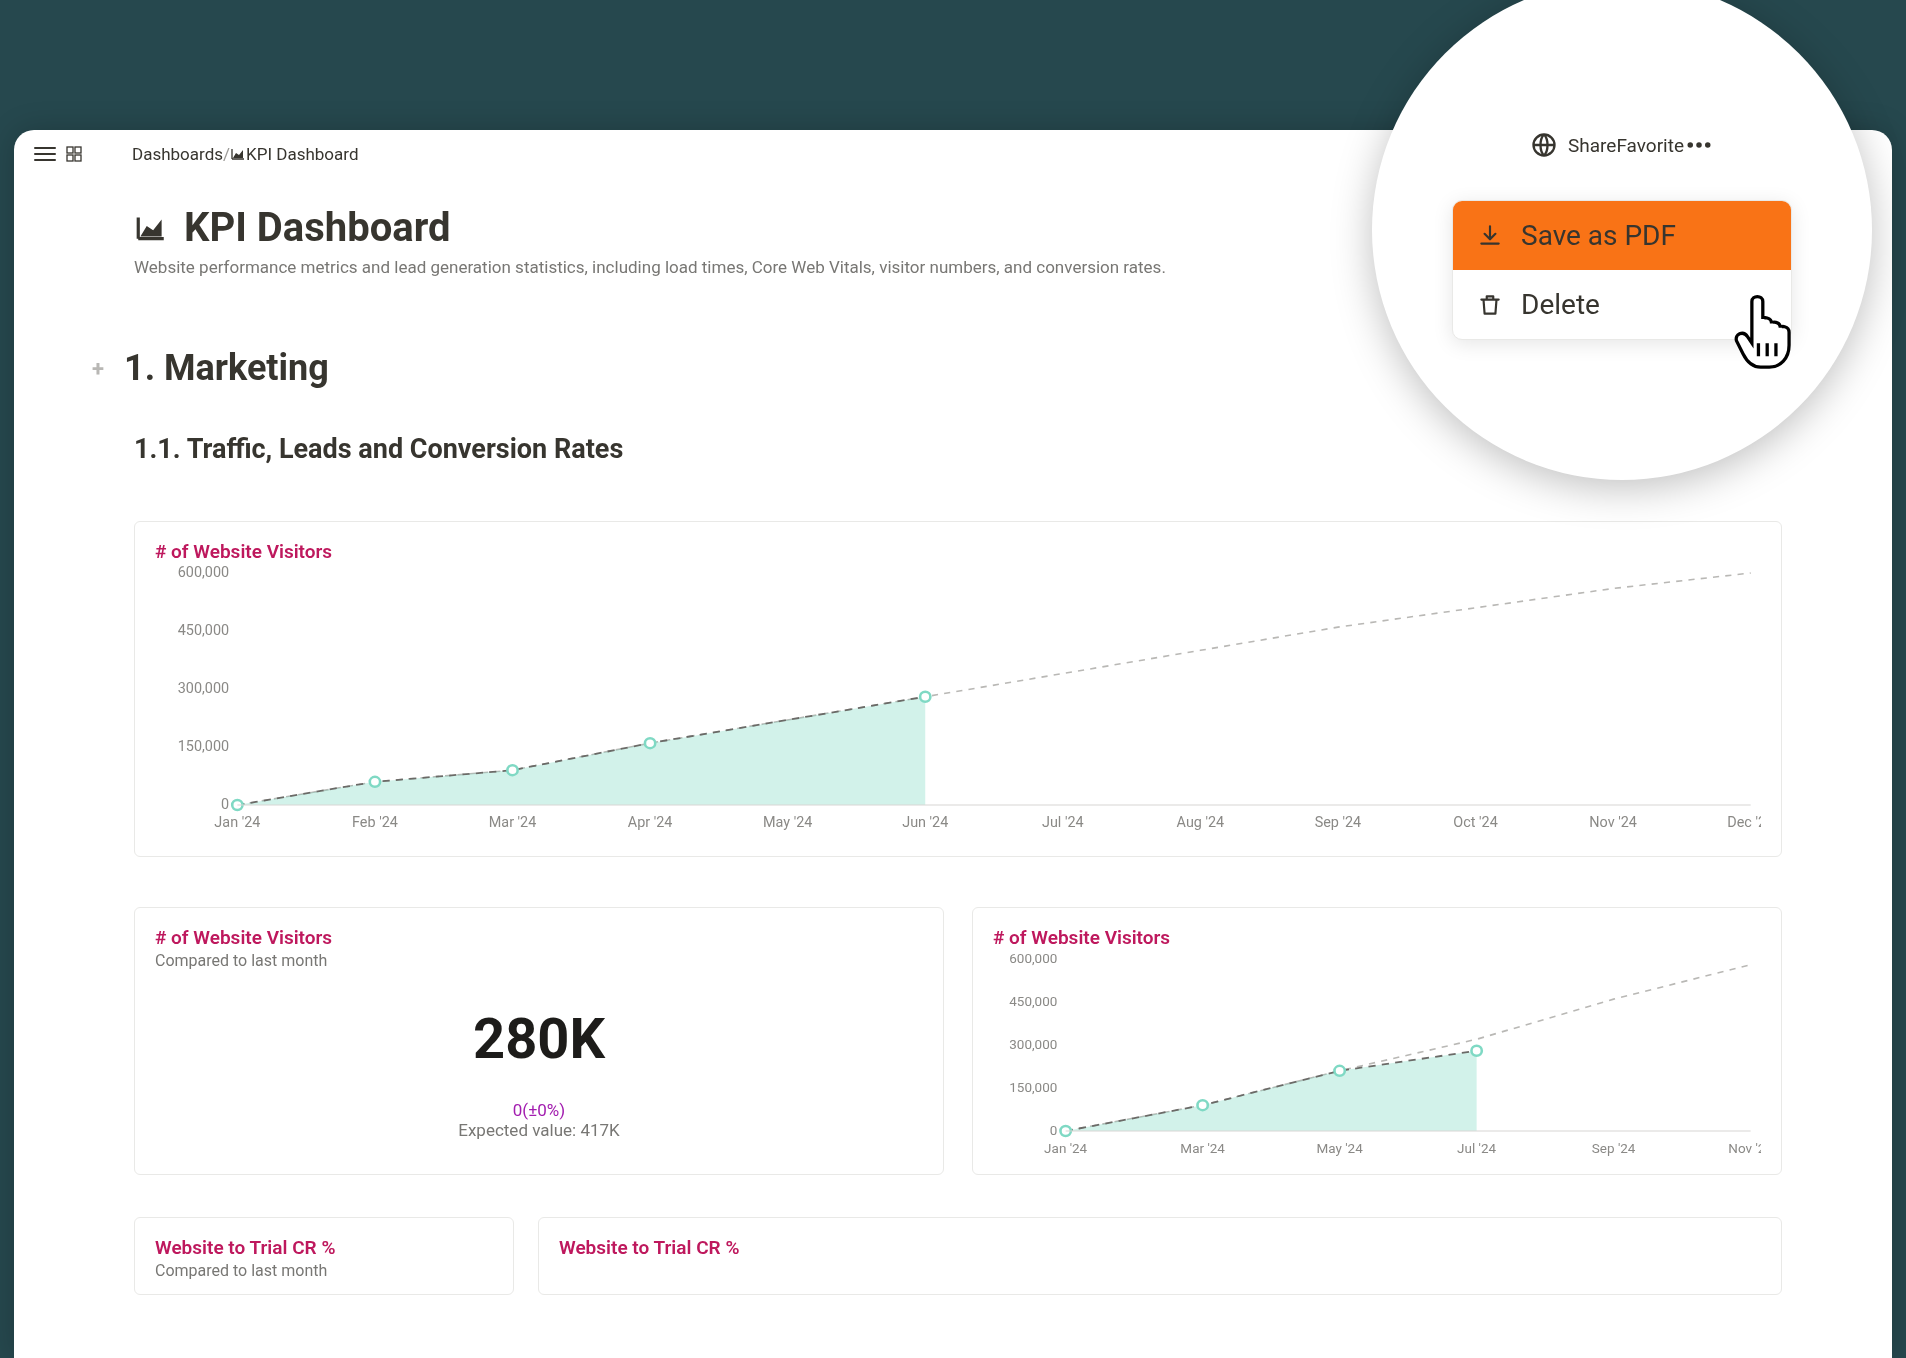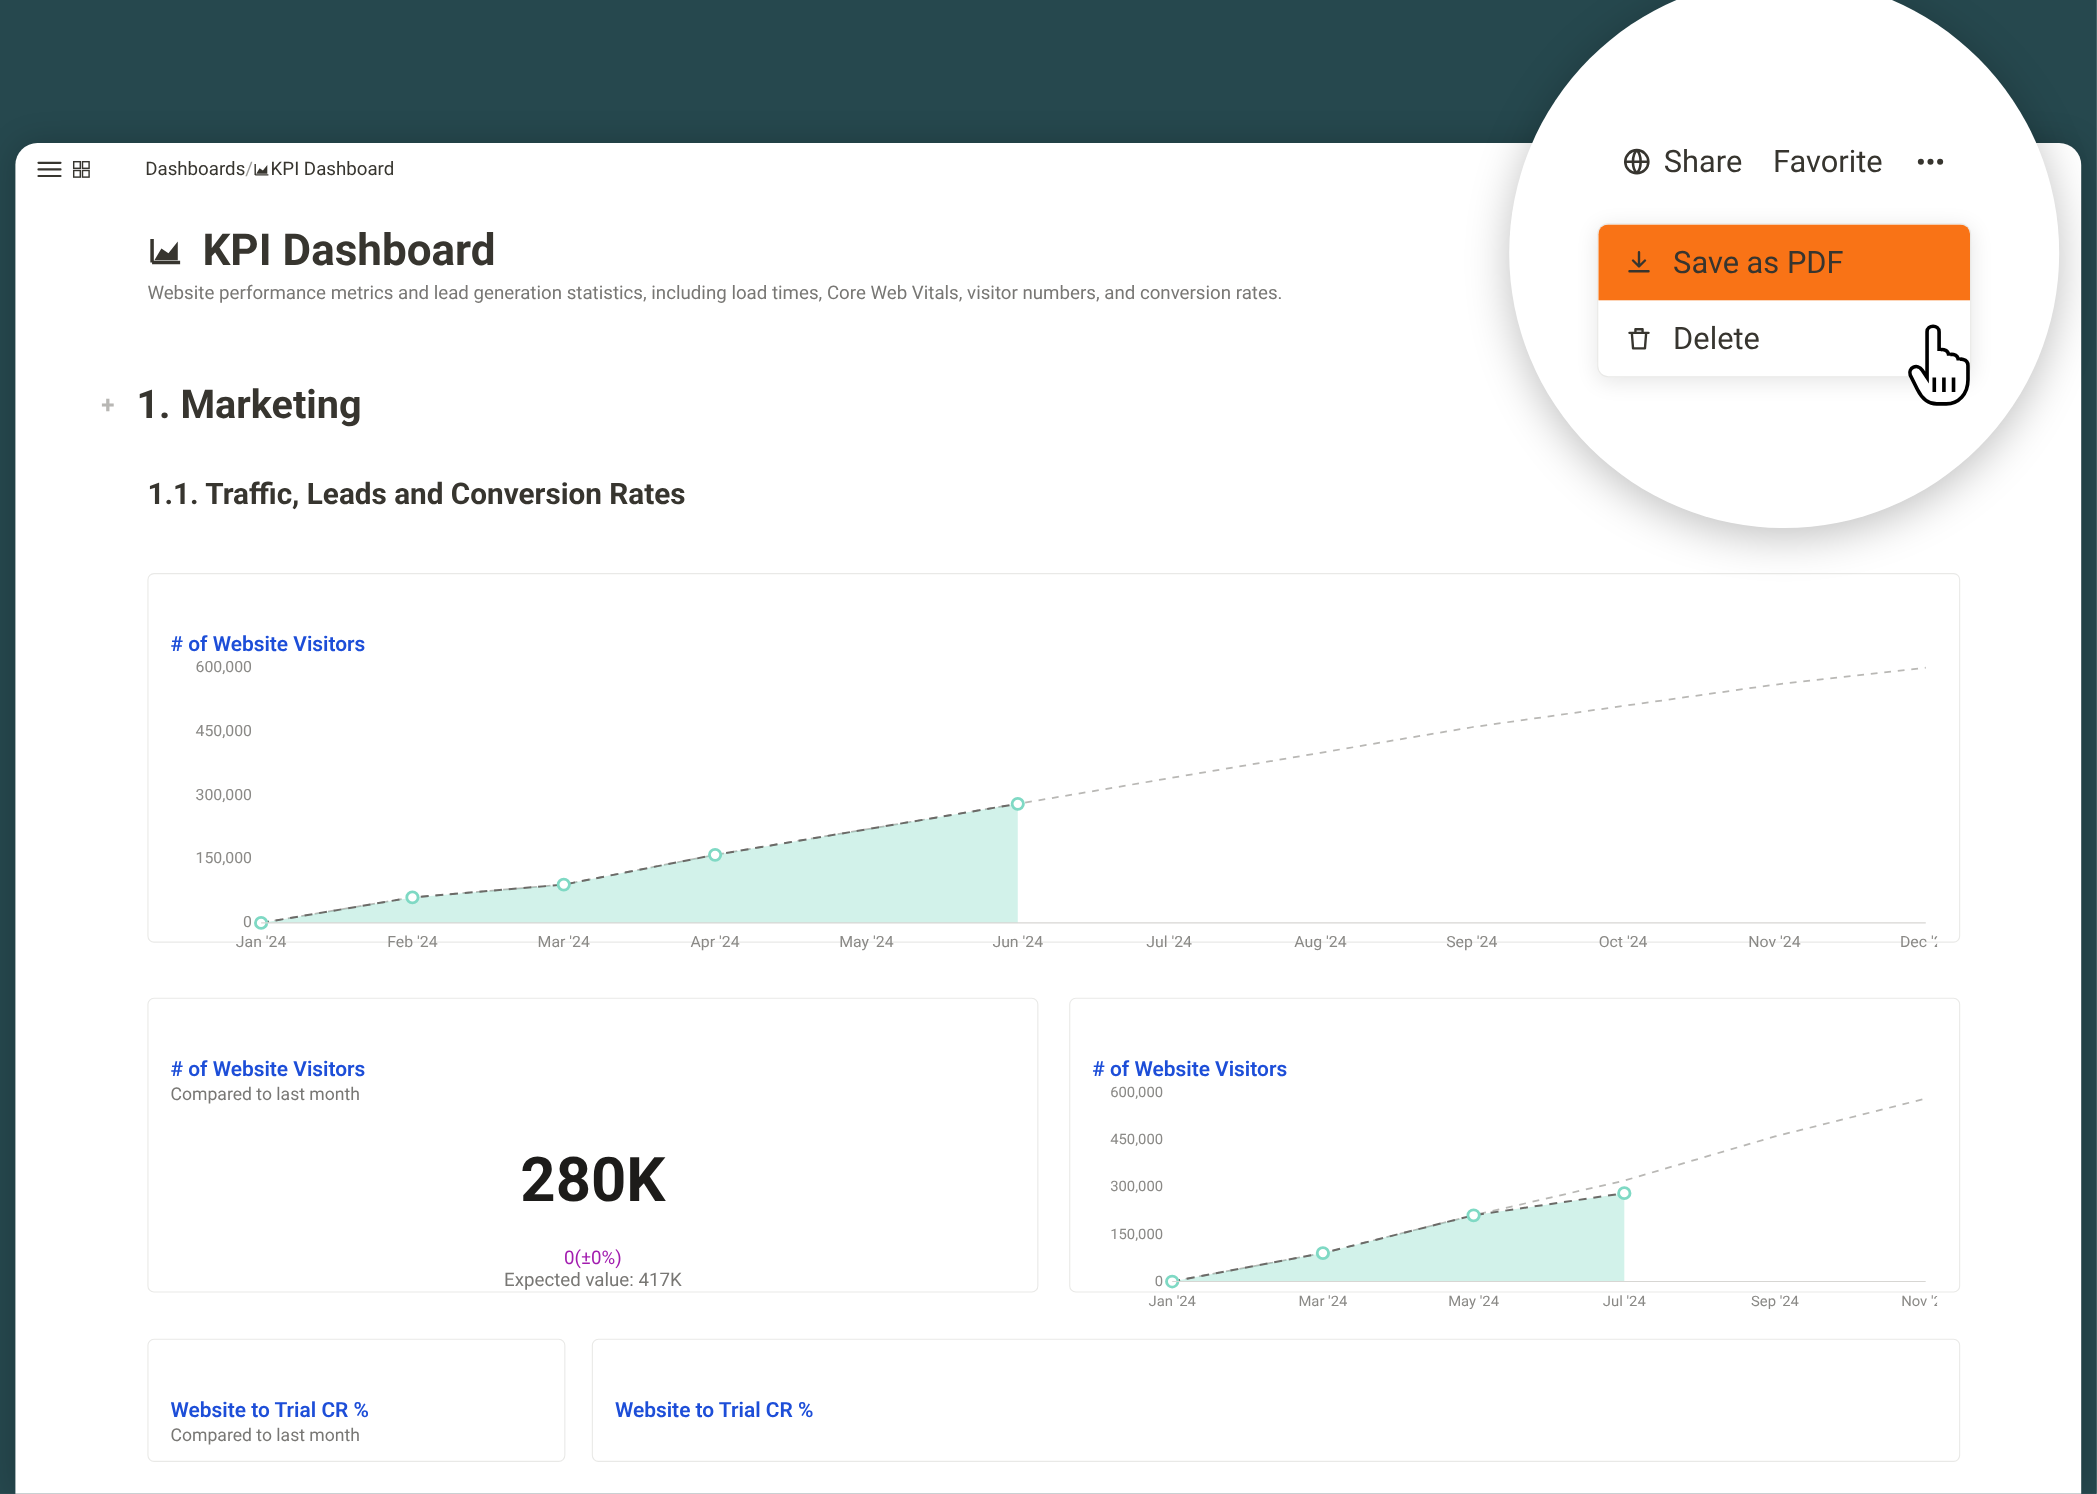--- a/index.html
+++ b/index.html
@@ -20,41 +20,41 @@
   .page-title-row { display:flex; align-items:center; gap:16px; }
   .page-title { font-size:40px; font-weight:700; color:#37352f; }
   .page-subtitle { font-size:17px; color:#787774; margin-top:6px; }
   .section-h1 { font-size:36px; font-weight:700; margin-top:70px; display:flex; align-items:center; gap:14px; }
   .add-block { color:#b8b7b4; font-size:22px; width:24px; text-align:center; margin-left:-48px; }
   .section-h2 { font-size:27px; font-weight:700; margin-top:44px; }
   .card {
     background:#fff; border:1px solid #e9e9e7; border-radius:6px; padding:18px 20px 14px 20px;
   }
   .big-chart { margin-top:56px; height:336px; position:relative; }
-  .card-title { font-size:19px; font-weight:600; color:#1d4ed8;margin-top:34px; }
+  .card-title { font-size:19px; font-weight:600; color:#be185d; }
   .card-sub { font-size:16px; color:#787774; margin-top:2px; }
   .chart-svg { width:100%; display:block; }
   .row2 { display:flex; gap:28px; margin-top:50px; }
   .kpi-card { flex:1; height:268px; }
   .kpi-card .big-number { font-size:56px; font-weight:700; text-align:center; margin-top:36px; color:#1d1c1a;}
   .kpi-card .delta { font-size:17px; color:#a21caf; text-align:center; margin-top:28px; }
   .kpi-card .expected { font-size:17px; color:#787774; text-align:center; margin-top:0; }
   .small-chart-card { flex:1; height:268px; position:relative; }
   .row3 { display:flex; gap:24px; margin-top:42px; }
   .row3 .card { flex:1; }
   .row3 .card.small-a { flex: 0 0 380px; }
 
   
   .overlay-circle {
     position:absolute; top:-20px; right:34px; width:500px; height:500px; border-radius:50%;
     background:#fff; box-shadow: 0 8px 40px rgba(0,0,0,0.25);
     display:flex; flex-direction:column; justify-content:flex-start; align-items:center;
     padding-top:150px;
   }
-  .overlay-actions { display:flex; align-items:center; gap:28px; font-size:28px; color:#37352f; }
+  .overlay-actions { display:flex; align-items:center; font-size:19px; color:#37352f; }
   .overlay-actions .item { display:flex; align-items:center; gap:10px; }
   .dropdown {
     margin-top:40px; background:#fff; border:1px solid #e9e9e7; border-radius:10px;
     width:340px; box-shadow:0 4px 20px rgba(0,0,0,0.1); overflow:hidden;
   }
   .dropdown .ditem { display:flex; align-items:center; gap:18px; padding:18px 24px; font-size:28px; color:#37352f; }
   .dropdown .ditem.hover { background:#f97316; }
   .cursor { position:absolute; right:72px; top:310px; }
   .cursor svg { width:70px; height:80px; }
 

